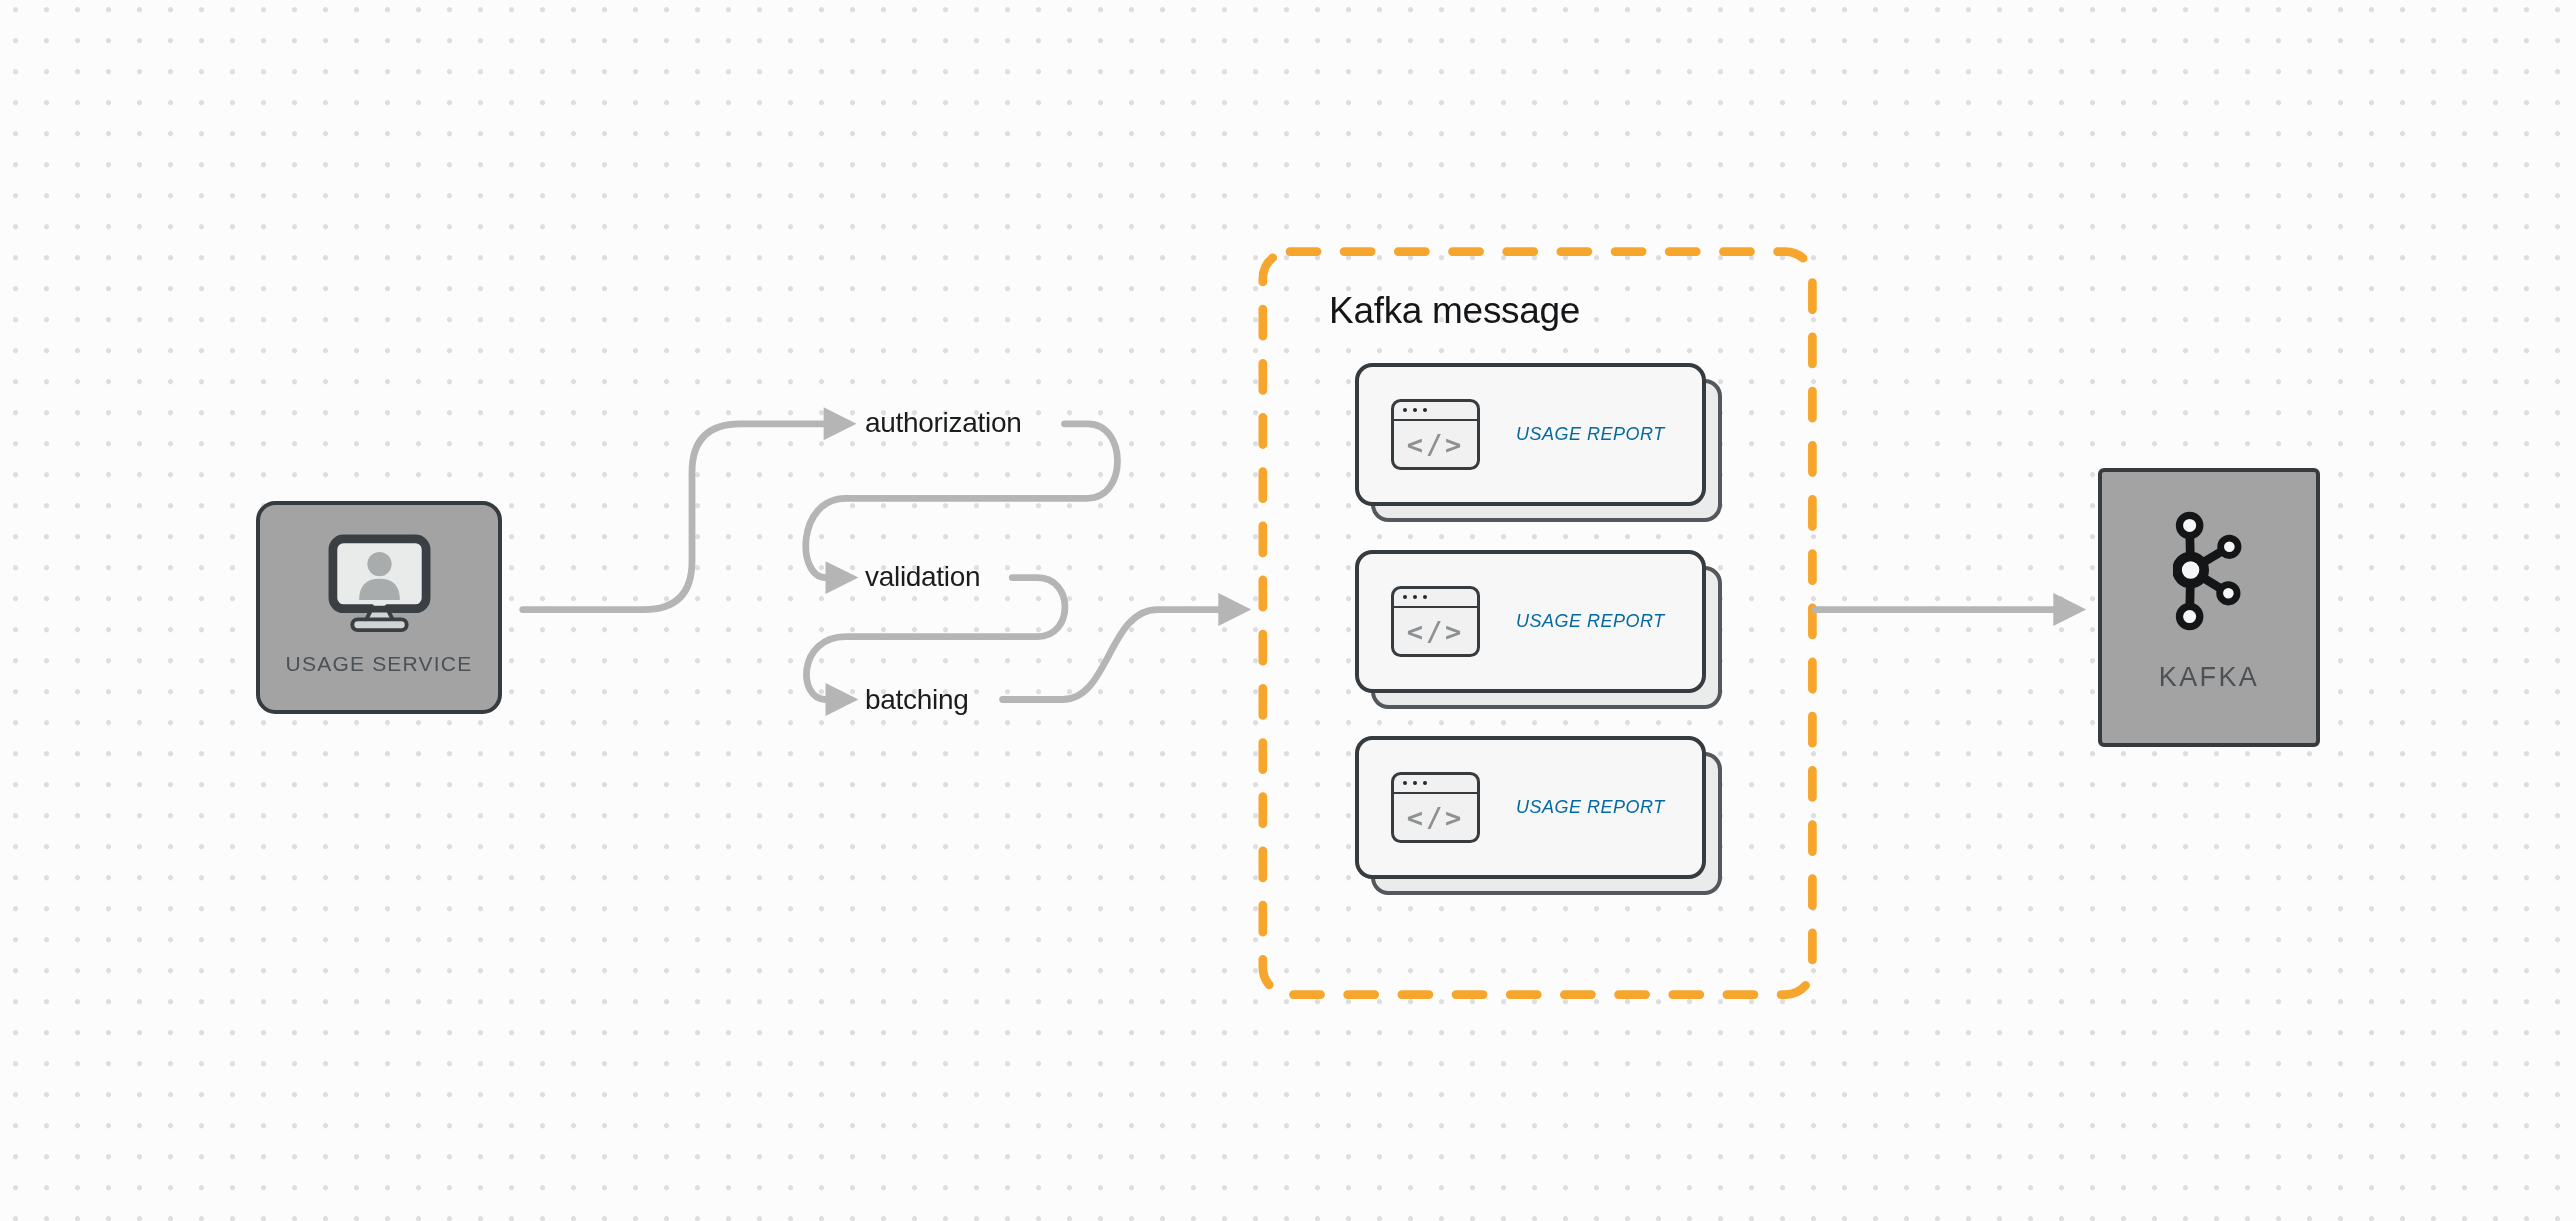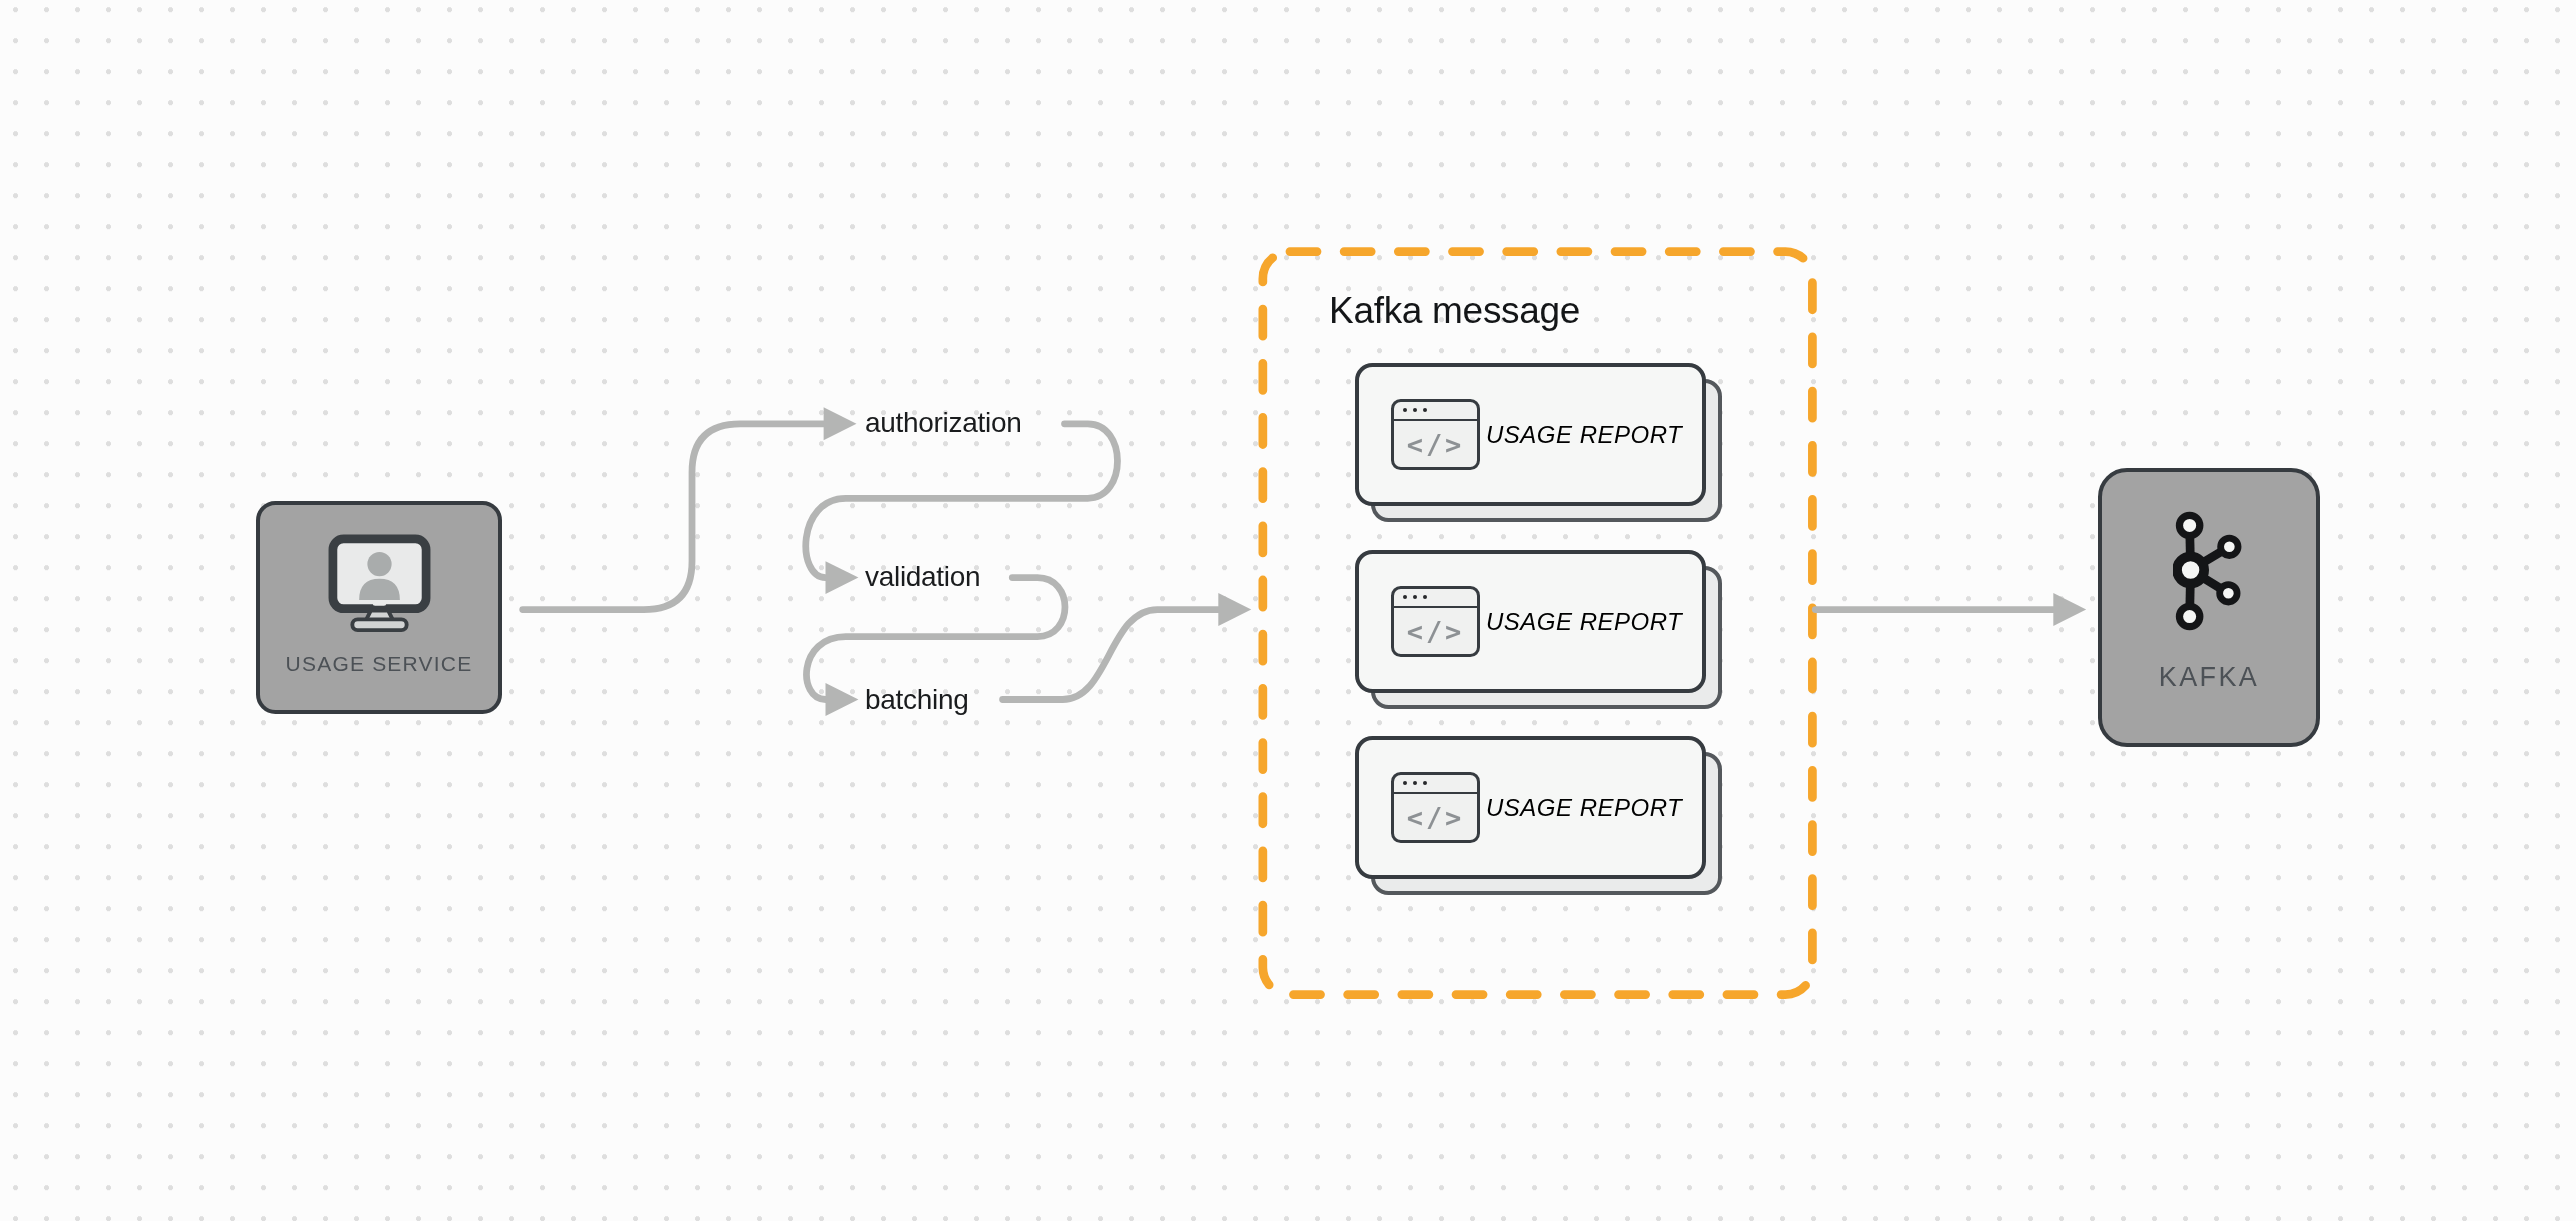--- a/index.html
+++ b/index.html
@@ -16,21 +16,21 @@
   .arrow-line{fill:none;stroke:#b4b5b4;stroke-width:7;stroke-linecap:round;}
   .arrow-head{fill:#b4b5b4;stroke:none;}
   .group-border{fill:none;stroke:#f6a62c;stroke-width:9;stroke-dasharray:28 28;stroke-linecap:round;}
 
   .node{
     position:absolute;z-index:2;box-sizing:border-box;
     background:#a3a3a3;border:4.8px solid #363b40;
     display:flex;flex-direction:column;align-items:center;
   }
   .node-usage-service{left:256px;top:501px;width:246px;height:213px;border-radius:19.4px;}
-  .node-kafka{left:2098px;top:468px;width:222px;height:279px;border-radius:29px;}
+  .node-kafka{left:2098px;top:468px;width:222px;height:279px;border-radius:6px;}
   .node-label{
     color:#4c5156;font-weight:500;white-space:nowrap;
   }
   .usage-service-label{font-size:21px;letter-spacing:1.2px;margin-top:19.4px;}
   .kafka-label{font-size:27px;letter-spacing:2.4px;margin-top:29px;}
   .monitor-icon-svg{margin-top:29px;}
   .kafka-icon-svg{margin-top:37px;}
 
   .step-label{
     position:absolute;z-index:2;transform:translateY(-52%);
@@ -66,22 +66,22 @@
     height:16.5px;border-bottom:2.9px solid #363b40;
     display:flex;align-items:center;gap:5.8px;padding-left:8.7px;
   }
   .cw-dot{width:4.4px;height:4.4px;border-radius:50%;background:#27292b;flex:none;}
   .cw-body{
     height:47px;display:flex;align-items:center;justify-content:center;
     font-family:"DejaVu Sans Mono","Liberation Mono",monospace;
     font-size:27px;font-weight:bold;color:#8d9194;letter-spacing:2.9px;
   }
   .card-label{
-    margin-left:6px;font-size:24px;font-style:italic;font-weight:500;
-    color:#000000;letter-spacing:0.5px;white-space:nowrap;
+    margin-left:36px;font-size:18px;font-style:italic;font-weight:500;
+    color:#0369a1;letter-spacing:0.5px;white-space:nowrap;
   }
 </style>
 </head>
 <body>
 
 <div class="canvas">
 
   <svg class="overlay" width="2576" height="1221" viewBox="0 0 2662 1262">
 
     <rect class="group-border" x="1305" y="260" width="568" height="768" rx="28"></rect>

